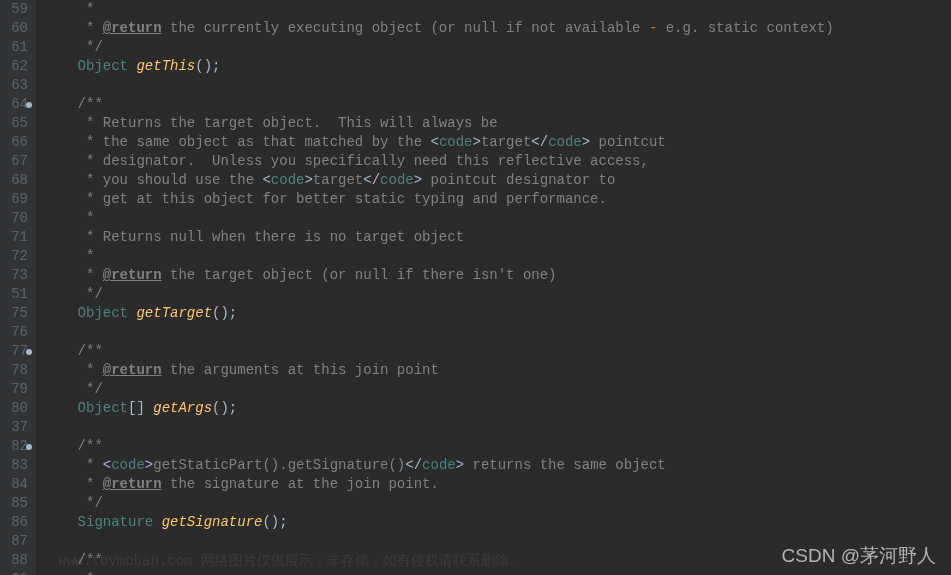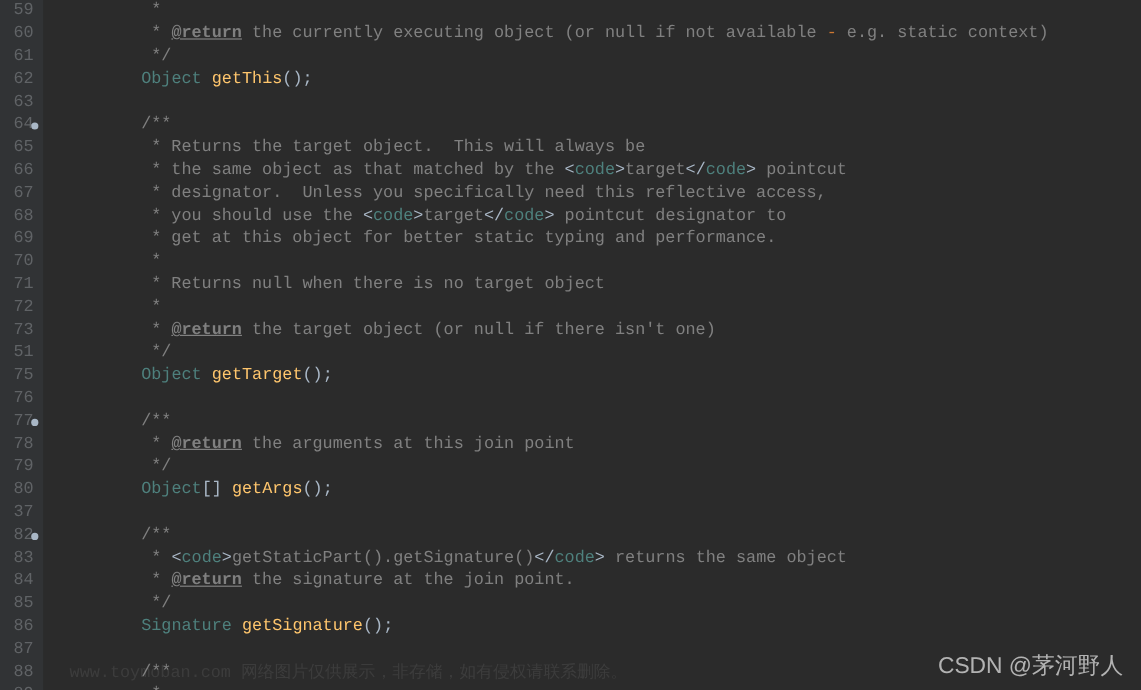--- a/index.html
+++ b/index.html
@@ -14,21 +14,20 @@
       line-height: 19px;
       color: #a9b7c6;
       overflow: hidden;
       width: 951px;
       height: 575px;
       position: relative;
     }
     .editor {
       display: flex;
       height: 100%;
-      gap: 40px;
     }
     .gutter {
       background: #313335;
       color: #606366;
       text-align: right;
       padding: 0 8px 0 4px;
       user-select: none;
       min-width: 36px;
       position: relative;
     }
@@ -51,21 +50,21 @@
       padding-left: 8px;
       white-space: pre;
     }
     .code-line {
       height: 19px;
       line-height: 19px;
     }
     .comment { color: #808080; }
     .doc-tag { color: #808080; font-weight: bold; text-decoration: underline; }
     .type { color: #4e807d; }
-    .method { color: #ffc66d; }
+    .method { color: #ffc66d; font-style: italic; }
     .punct { color: #a9b7c6; }
     .html-lt { color: #a9b7c6; }
     .dash-op { color: #cc7832; }
     .watermark {
       position: absolute;
       bottom: 10px;
       right: 15px;
       color: #d4d4d4;
       font-family: Arial, sans-serif;
       font-size: 19px;

